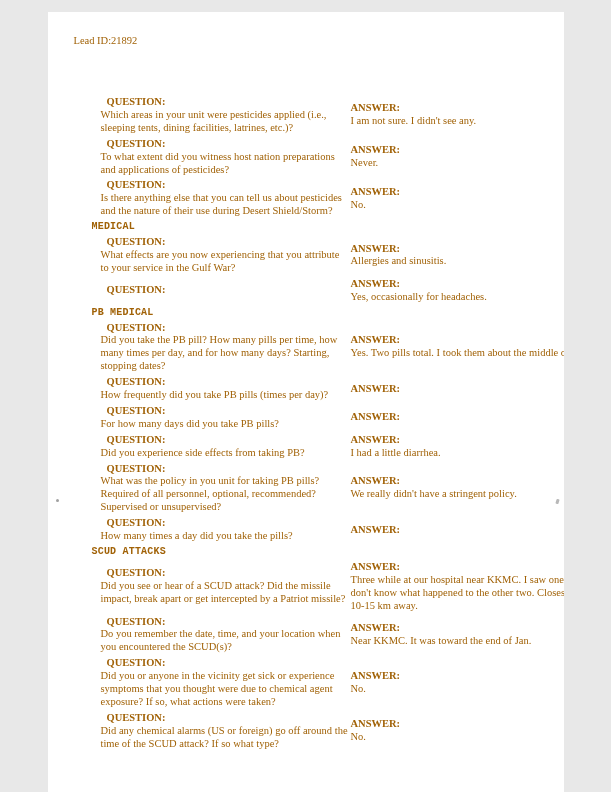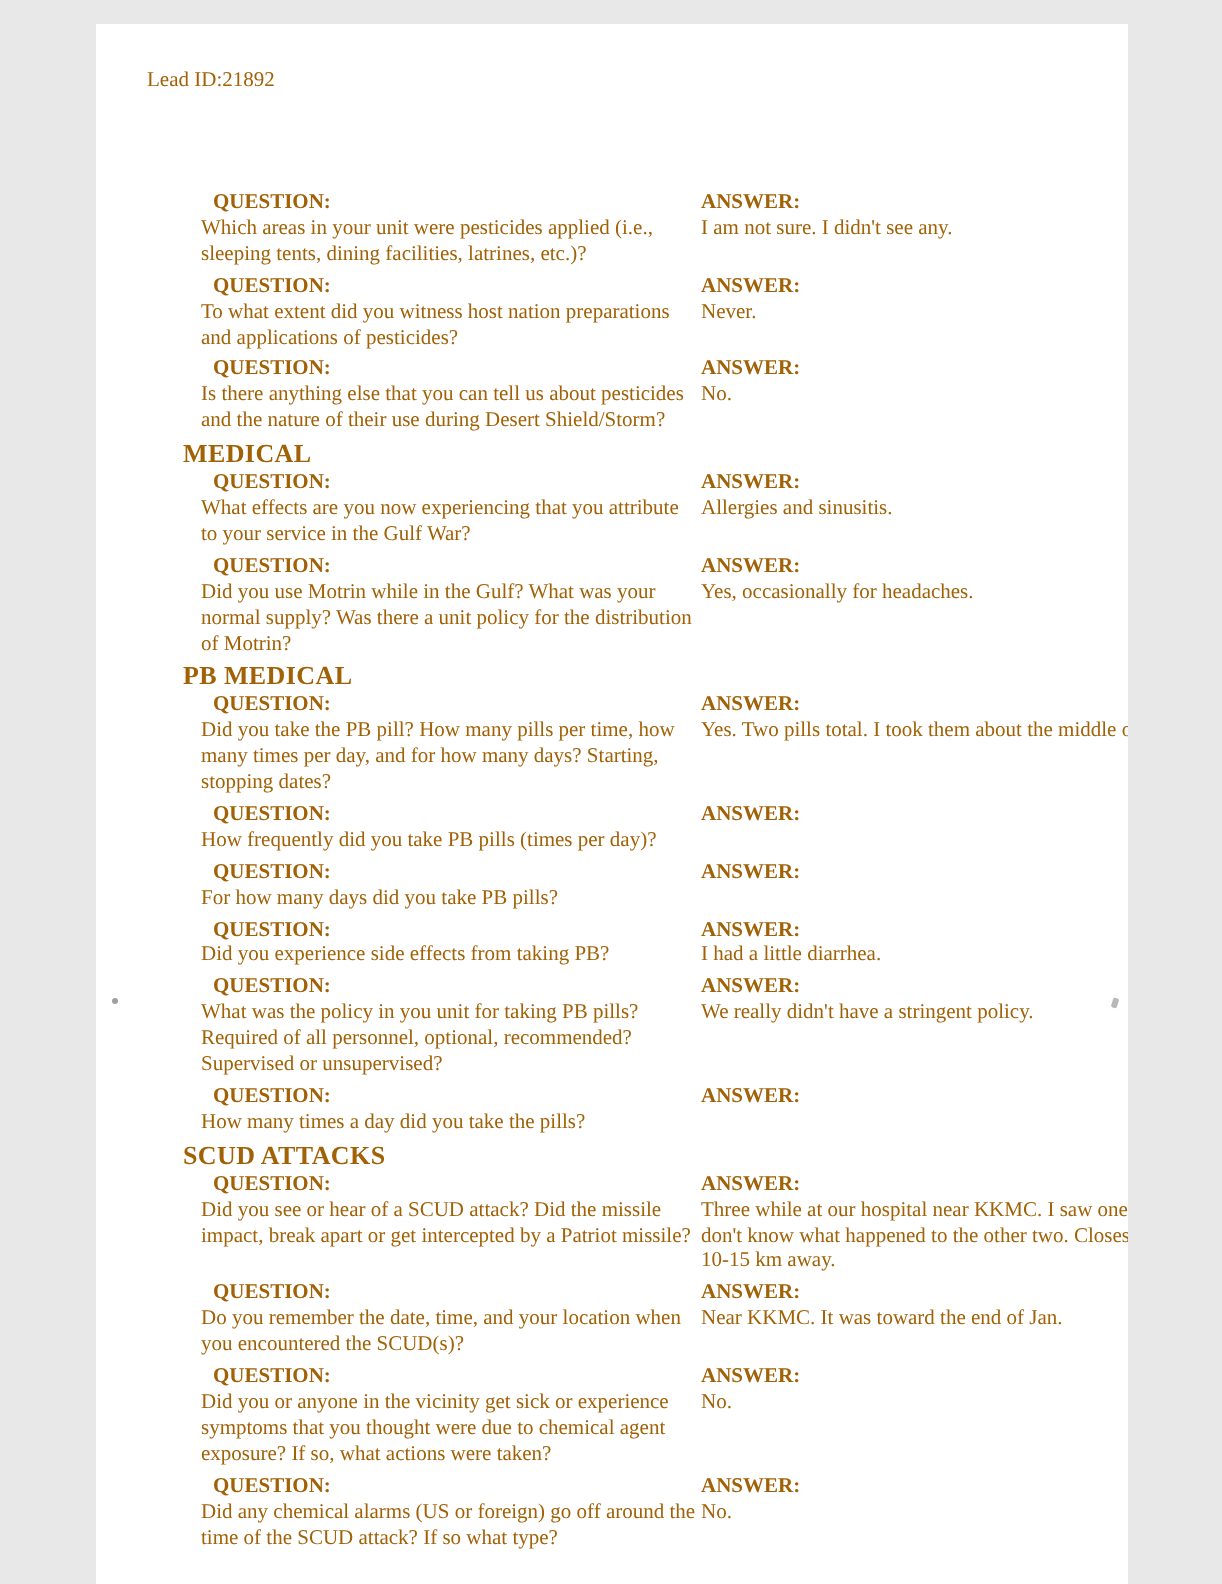--- a/index.html
+++ b/index.html
@@ -19,28 +19,30 @@
   .hdr-page{
     position:absolute;left:517px;top:25px;
     font-size:10.5px;
     white-space:pre;
   }
   .content{
     position:absolute;top:84px;left:0;right:0;
   }
   .section-title{
     margin:3px 0 2px 44px;
-    font-size:13px;
+    font-size:10px;
     font-weight:bold;
     letter-spacing:.2px;
     line-height:12.9px;
+    font-family:Liberation Mono, monospace;
   }
   .row{
     display:flex;
     margin-bottom:3px;
+    align-items:center;
   }
   .qcol{
     margin-left:53px;
     width:250px;
     flex:0 0 250px;
   }
   .acol{
     width:285px;
     flex:0 0 285px;
     font-family:Liberation Serif, serif;
@@ -121,21 +123,20 @@
       </div>
       <div class="acol">
         <div class="lbl">ANSWER:</div>
         <div class="atext">Allergies and sinusitis.</div>
       </div>
     </div>
 
     <div class="row">
       <div class="qcol">
         <div class="lbl">QUESTION:</div>
-        <div class="qtext">Did you use Motrin while in the Gulf?  What was your normal supply?  Was there a unit policy for the distribution of Motrin?</div>
       </div>
       <div class="acol">
         <div class="lbl">ANSWER:</div>
         <div class="atext">Yes, occasionally for headaches.</div>
       </div>
     </div>
 
     <div class="section-title">PB MEDICAL</div>
 
     <div class="row">

